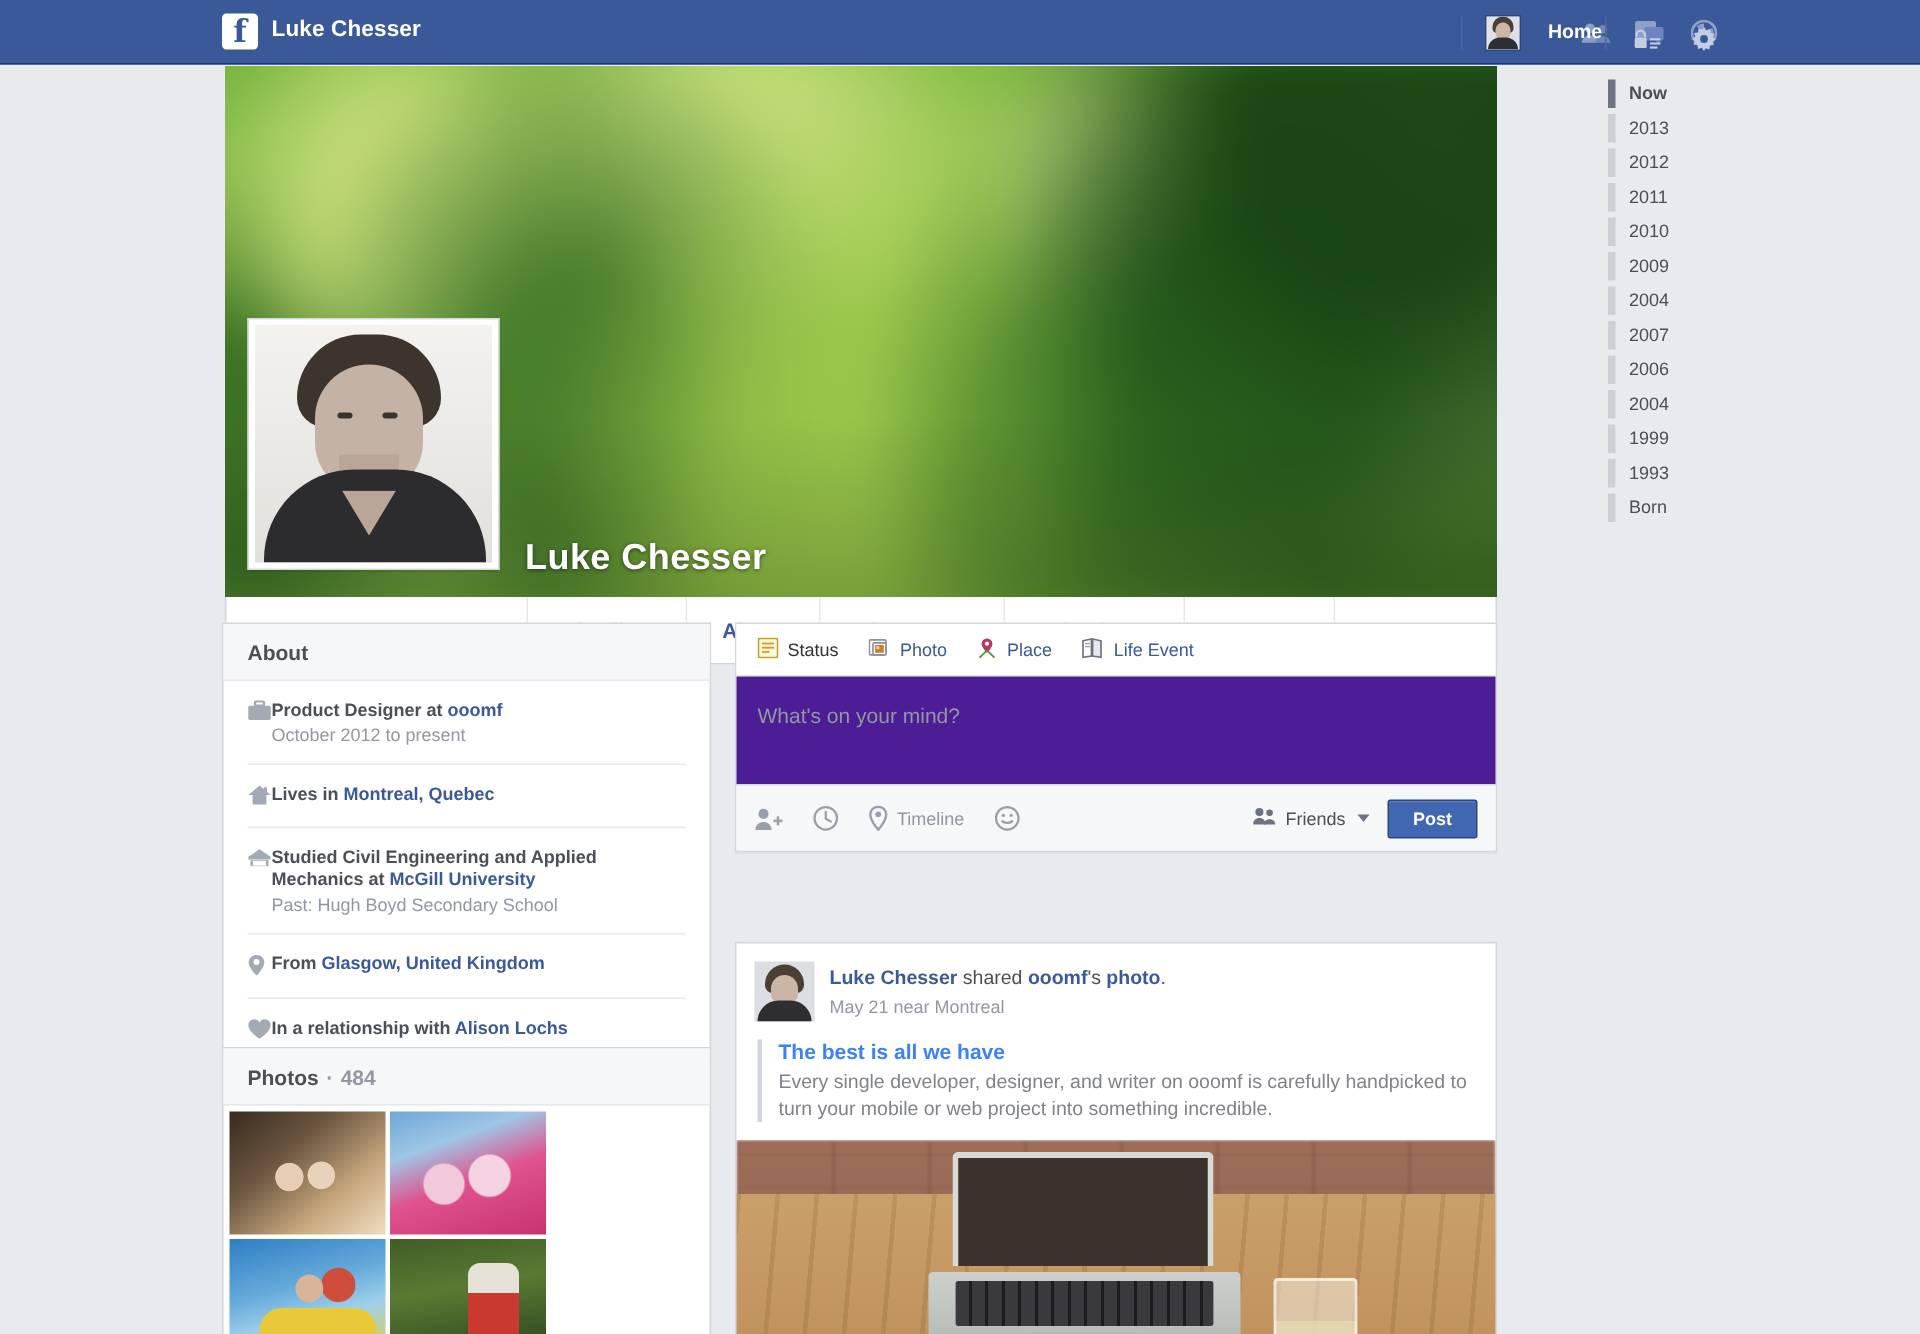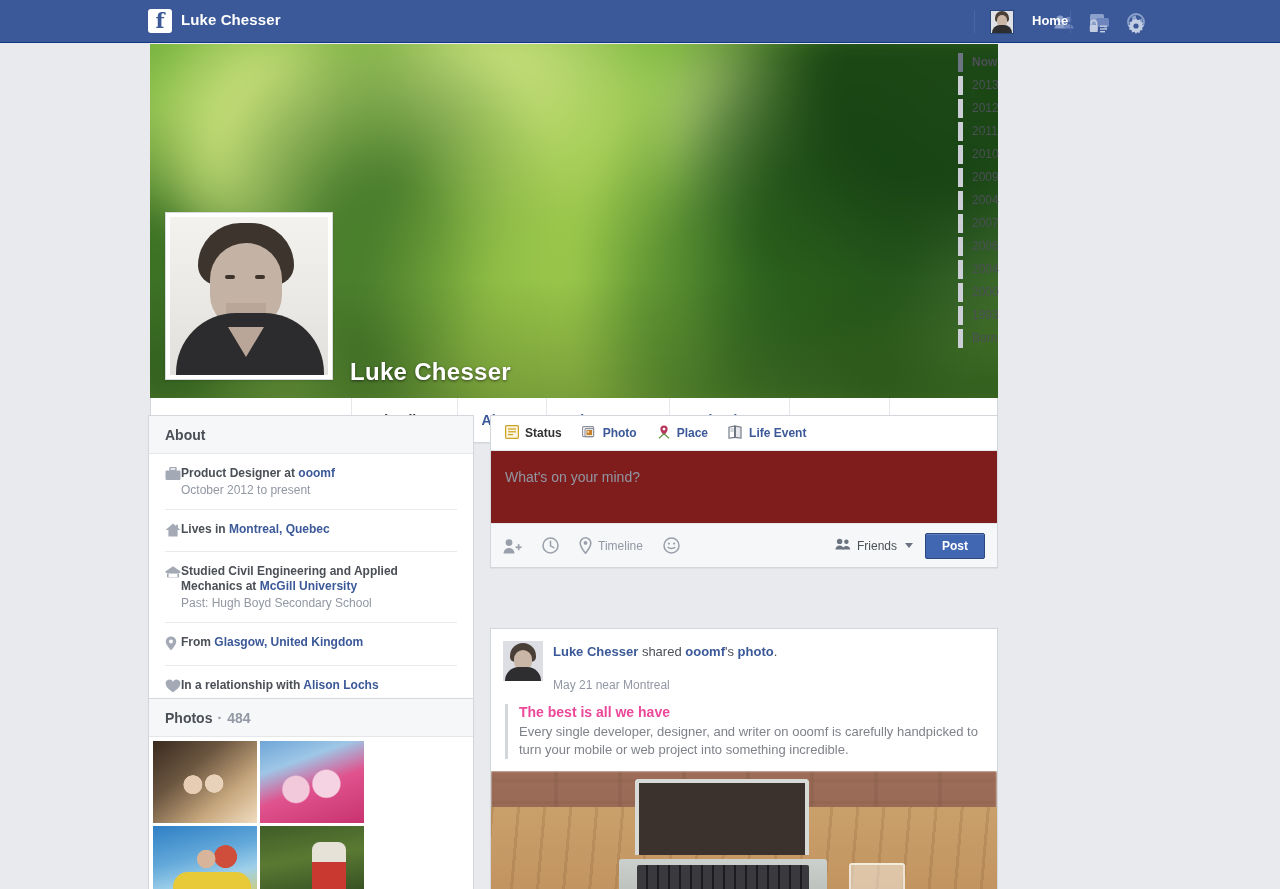--- a/index.html
+++ b/index.html
@@ -158,21 +158,21 @@
   .tab:first-child { border-left: 1px solid #e5e7ea; }
   .tab.active { color: #333; }
   .tab .count { color: #9197a3; font-size: 12px; font-weight: normal; }
   .caret {
     width: 0; height: 0; margin-left: 2px;
     border-left: 4px solid transparent; border-right: 4px solid transparent;
     border-top: 5px solid #3b5998;
   }
 
   
-  .yearrail { position: absolute; left: 958px; top: 8px; width: 120px; }
+  .yearrail { position: absolute; left: 1072px; top: 8px; width: 120px; }
   .year {
     position: relative; height: 23px;
     padding-left: 14px;
     font-size: 12px; color: #4b4f56;
     line-height: 23px; cursor: pointer;
   }
   .year::before {
     content: ""; position: absolute; left: 0; top: 2px;
     width: 5px; height: 19px; background: #ccd0d6;
   }
@@ -234,27 +234,27 @@
   
   .composer { position: absolute; left: 490px; top: 372px; width: 508px; }
   .comp-tabs {
     height: 35px; display: flex; align-items: center; gap: 20px;
     padding: 0 14px;
     border-bottom: 1px solid #e5e7ea;
     background: #fff;
   }
   .comp-tab {
     display: flex; align-items: center; gap: 6px;
-    font-size: 12px; font-weight: bold; color: #3b5998;
+    font-size: 12px; font-weight: normal; color: #3b5998;
     cursor: pointer;
   }
   .comp-tab.active { color: #333; }
   .comp-body {
     min-height: 72px; padding: 18px 14px 0;
-    background: #7f1d1d;
+    background: #4c1d95;
   }
   .comp-ph { color: #9197a3; font-size: 14px; }
   .comp-foot {
     height: 44px; display: flex; align-items: center;
     padding: 0 12px;
     background: #f6f7f8;
     border-top: 1px solid #e5e7ea;
   }
   .cf-icons { display: flex; align-items: center; gap: 20px; }
   .cf-ic { display: flex; align-items: center; gap: 6px; cursor: pointer; color: #9197a3; font-size: 12px; }
@@ -279,27 +279,27 @@
   .post-av .h { position: absolute; left: 7px; top: 2px; width: 26px; height: 19px;
     background: #4a3f37; border-radius: 13px 13px 5px 5px; }
   .post-av .f { position: absolute; left: 11px; top: 9px; width: 18px; height: 21px;
     background: #c9b6a6; border-radius: 9px; }
   .post-av .b { position: absolute; left: 2px; bottom: 0; width: 36px; height: 14px;
     background: #2e2e30; border-radius: 16px 16px 0 0; }
   .post-meta { padding-top: 2px; }
   .post-line { font-size: 13px; color: #4b4f56; line-height: 17px; text-align: center; }
   .post-line .nm { color: #3b5998; font-weight: bold; }
   .post-line .lk { color: #3b5998; font-weight: bold; }
-  .post-time { color: #9197a3; font-size: 12px; margin-top: 18px; }
+  .post-time { color: #9197a3; font-size: 12px; margin-top: 4px; }
   .quote {
     margin: 2px 12px 12px 14px;
     padding-left: 11px;
     border-left: 3px solid #d3d6db;
   }
-  .quote-t { color: #ec4899; font-size: 14px; font-weight: bold; margin-bottom: 3px; }
+  .quote-t { color: #3b82f6; font-size: 14px; font-weight: bold; margin-bottom: 3px; }
   .quote-b { color: #7f8289; font-size: 13px; line-height: 18px; }
   .post-photo { width: 506px; height: 186px; overflow: hidden; position: relative; }
   .pp-brick { position: absolute; inset: 0;
     background:
       repeating-linear-gradient(0deg, rgba(0,0,0,.10) 0 1px, rgba(0,0,0,0) 1px 22px),
       repeating-linear-gradient(90deg, rgba(0,0,0,.10) 0 2px, rgba(0,0,0,0) 2px 64px),
       linear-gradient(to bottom,#9d6d58 0%,#8b5f4c 100%);
     filter: blur(1px); }
   .pp-table { position: absolute; left: 0; bottom: 0; width: 100%; height: 150px;
     background:
@@ -435,21 +435,21 @@
     <div class="year active">Now</div>
     <div class="year">2013</div>
     <div class="year">2012</div>
     <div class="year">2011</div>
     <div class="year">2010</div>
     <div class="year">2009</div>
     <div class="year">2004</div>
     <div class="year">2007</div>
     <div class="year">2006</div>
     <div class="year">2004</div>
-    <div class="year">2000</div>
+    <div class="year">1999</div>
     <div class="year">1993</div>
     <div class="year">Born</div>
   </div>
 
   <div class="card about-card">
     <div class="card-head">About</div>
     <div class="about-list">
 
       <div class="about-row">
         <div class="about-ic">

